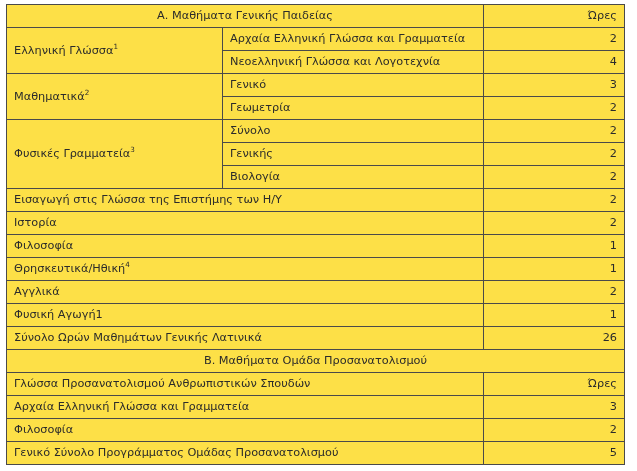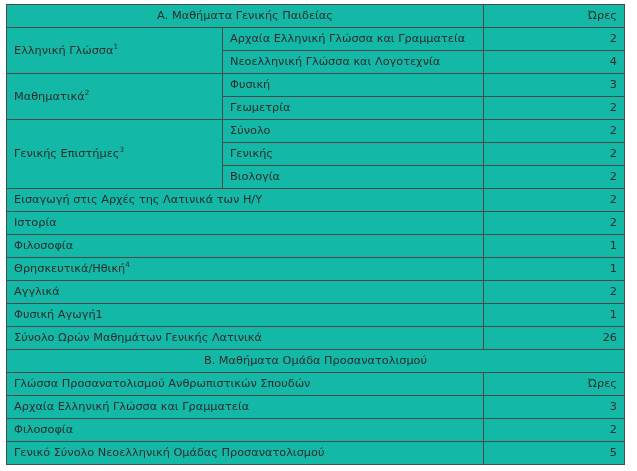--- a/index.html
+++ b/index.html
@@ -30,21 +30,21 @@
   }
   table.curriculum col.c-subject { width: 216px; }
   table.curriculum col.c-course  { width: 261px; }
   table.curriculum col.c-hours   { width: 141px; }
 
   table.curriculum td {
     border: 1px solid #4a4a4a;
     padding: 4px 7px 5px 7px;
     height: 13px;
     vertical-align: middle;
-    background: #14b8a6;
+    background: #fde047;
     white-space: nowrap;
     overflow: hidden;
   }
   td.hours {
     text-align: right;
   }
   td.section-head {
     text-align: center;
   }
   td.group-label {
@@ -75,42 +75,42 @@
           <td class="group-label" rowspan="2"><span>Ελληνική Γλώσσα</span><sup>1</sup></td>
           <td>Αρχαία Ελληνική Γλώσσα και Γραμματεία</td>
           <td class="hours">2</td>
         </tr>
         <tr>
           <td>Νεοελληνική Γλώσσα και Λογοτεχνία</td>
           <td class="hours">4</td>
         </tr>
         <tr>
           <td class="group-label" rowspan="2"><span>Μαθηματικά</span><sup>2</sup></td>
-          <td>Φυσική</td>
+          <td>Γενικό</td>
           <td class="hours">3</td>
         </tr>
         <tr>
           <td>Γεωμετρία</td>
           <td class="hours">2</td>
         </tr>
         <tr>
-          <td class="group-label" rowspan="3"><span>Γενικής Επιστήμες</span><sup>3</sup></td>
+          <td class="group-label" rowspan="3"><span>Φυσικές Γραμματεία</span><sup>3</sup></td>
           <td>Σύνολο</td>
           <td class="hours">2</td>
         </tr>
         <tr>
           <td>Γενικής</td>
           <td class="hours">2</td>
         </tr>
         <tr>
           <td>Βιολογία</td>
           <td class="hours">2</td>
         </tr>
         <tr>
-          <td colspan="2"><span>Εισαγωγή στις Αρχές της Λατινικά των Η/Υ</span></td>
+          <td colspan="2"><span>Εισαγωγή στις Γλώσσα της Επιστήμης των Η/Υ</span></td>
           <td class="hours">2</td>
         </tr>
         <tr>
           <td colspan="2"><span>Ιστορία</span></td>
           <td class="hours">2</td>
         </tr>
         <tr>
           <td colspan="2"><span>Φιλοσοφία</span></td>
           <td class="hours">1</td>
         </tr>
@@ -139,18 +139,18 @@
         </tr>
         <tr>
           <td colspan="2"><span>Αρχαία Ελληνική Γλώσσα και Γραμματεία</span></td>
           <td class="hours">3</td>
         </tr>
         <tr>
           <td colspan="2"><span>Φιλοσοφία</span></td>
           <td class="hours">2</td>
         </tr>
         <tr>
-          <td colspan="2"><span>Γενικό Σύνολο Νεοελληνική Ομάδας Προσανατολισμού</span></td>
+          <td colspan="2"><span>Γενικό Σύνολο Προγράμματος Ομάδας Προσανατολισμού</span></td>
           <td class="hours">5</td>
         </tr>
       </tbody>
   </table>
 </div>
 
 </body></html>

